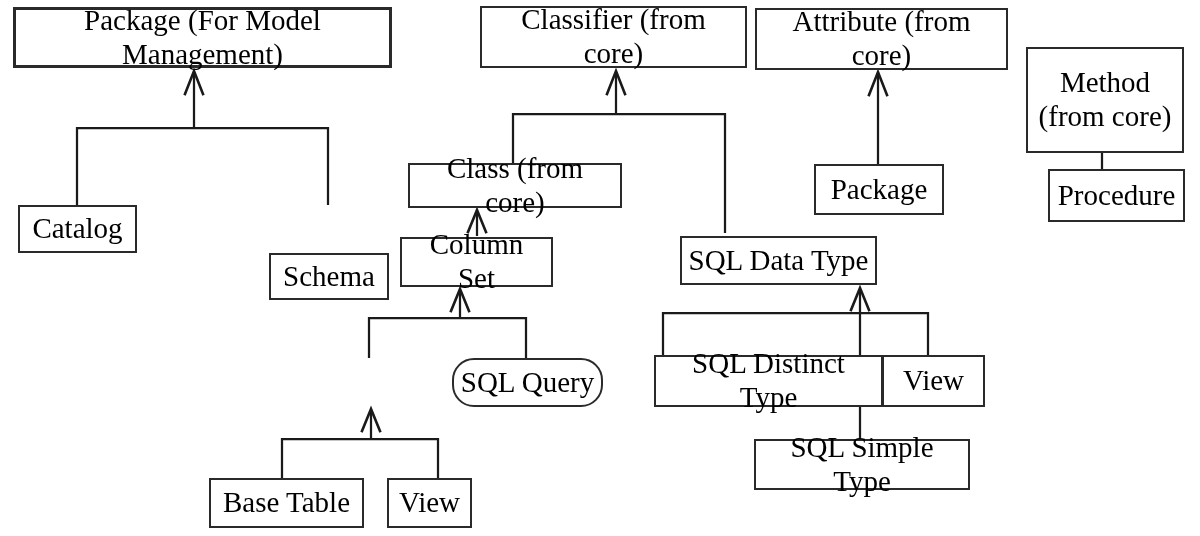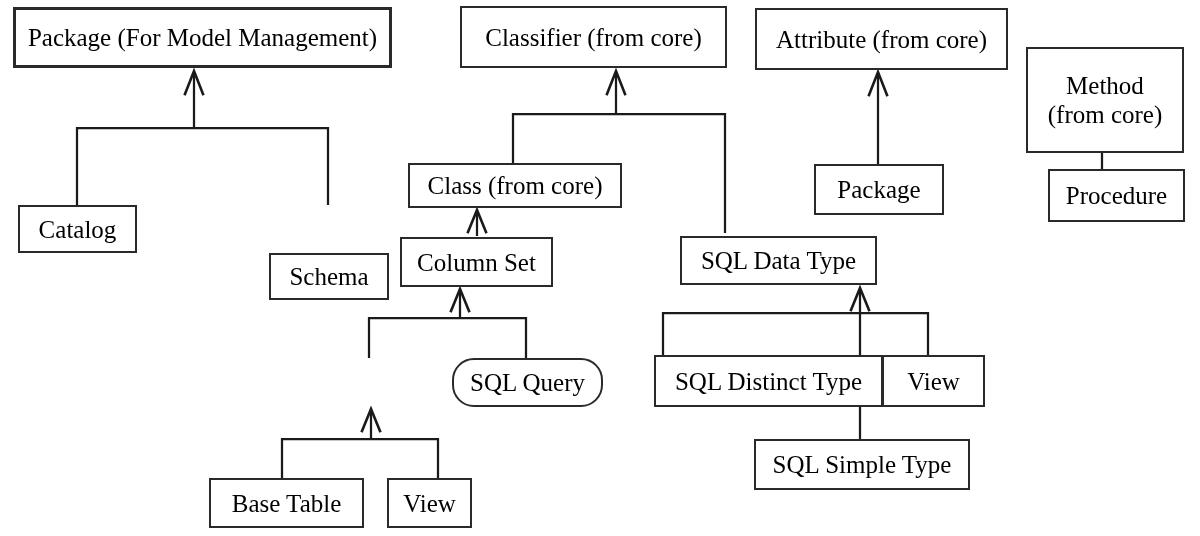--- a/index.html
+++ b/index.html
@@ -34,21 +34,21 @@
   }
   .node {
     position: absolute;
     box-sizing: border-box;
     background: #ffffff;
     border: 2px solid #2a2a2a;
     display: flex;
     align-items: center;
     justify-content: center;
     text-align: center;
-    font-size: 25px;
+    font-size: 29px;
     line-height: 1.16;
   }
   .node--heavy {
     border-width: 3px;
   }
   .node .lbl {
     white-space: pre-line;
     padding: 0 6px;
   }
 </style>
@@ -102,21 +102,21 @@
     <g>
       <line x1="1102" y1="169" x2="1102" y2="100"></line>
       <polyline class="head" points="1093,122 1102,99 1111,122"></polyline>
     </g>
   </svg>
 
   <div class="node node--heavy" style="left:13px; top:7px; width:379px; height:61px;">
     <span class="lbl">Package (For Model Management)</span>
   </div>
 
-  <div class="node" style="left:460px; top:6px; width:267px; height:62px;text-align:right;">
+  <div class="node" style="left:480px; top:6px; width:267px; height:62px;">
     <span class="lbl">Classifier (from core)</span>
   </div>
 
   <div class="node" style="left:755px; top:8px; width:253px; height:62px;">
     <span class="lbl">Attribute (from core)</span>
   </div>
 
   <div class="node" style="left:1026px; top:7px; width:158px; height:106px;margin-top:40px;">
     <span class="lbl">Method
 (from core)</span>

